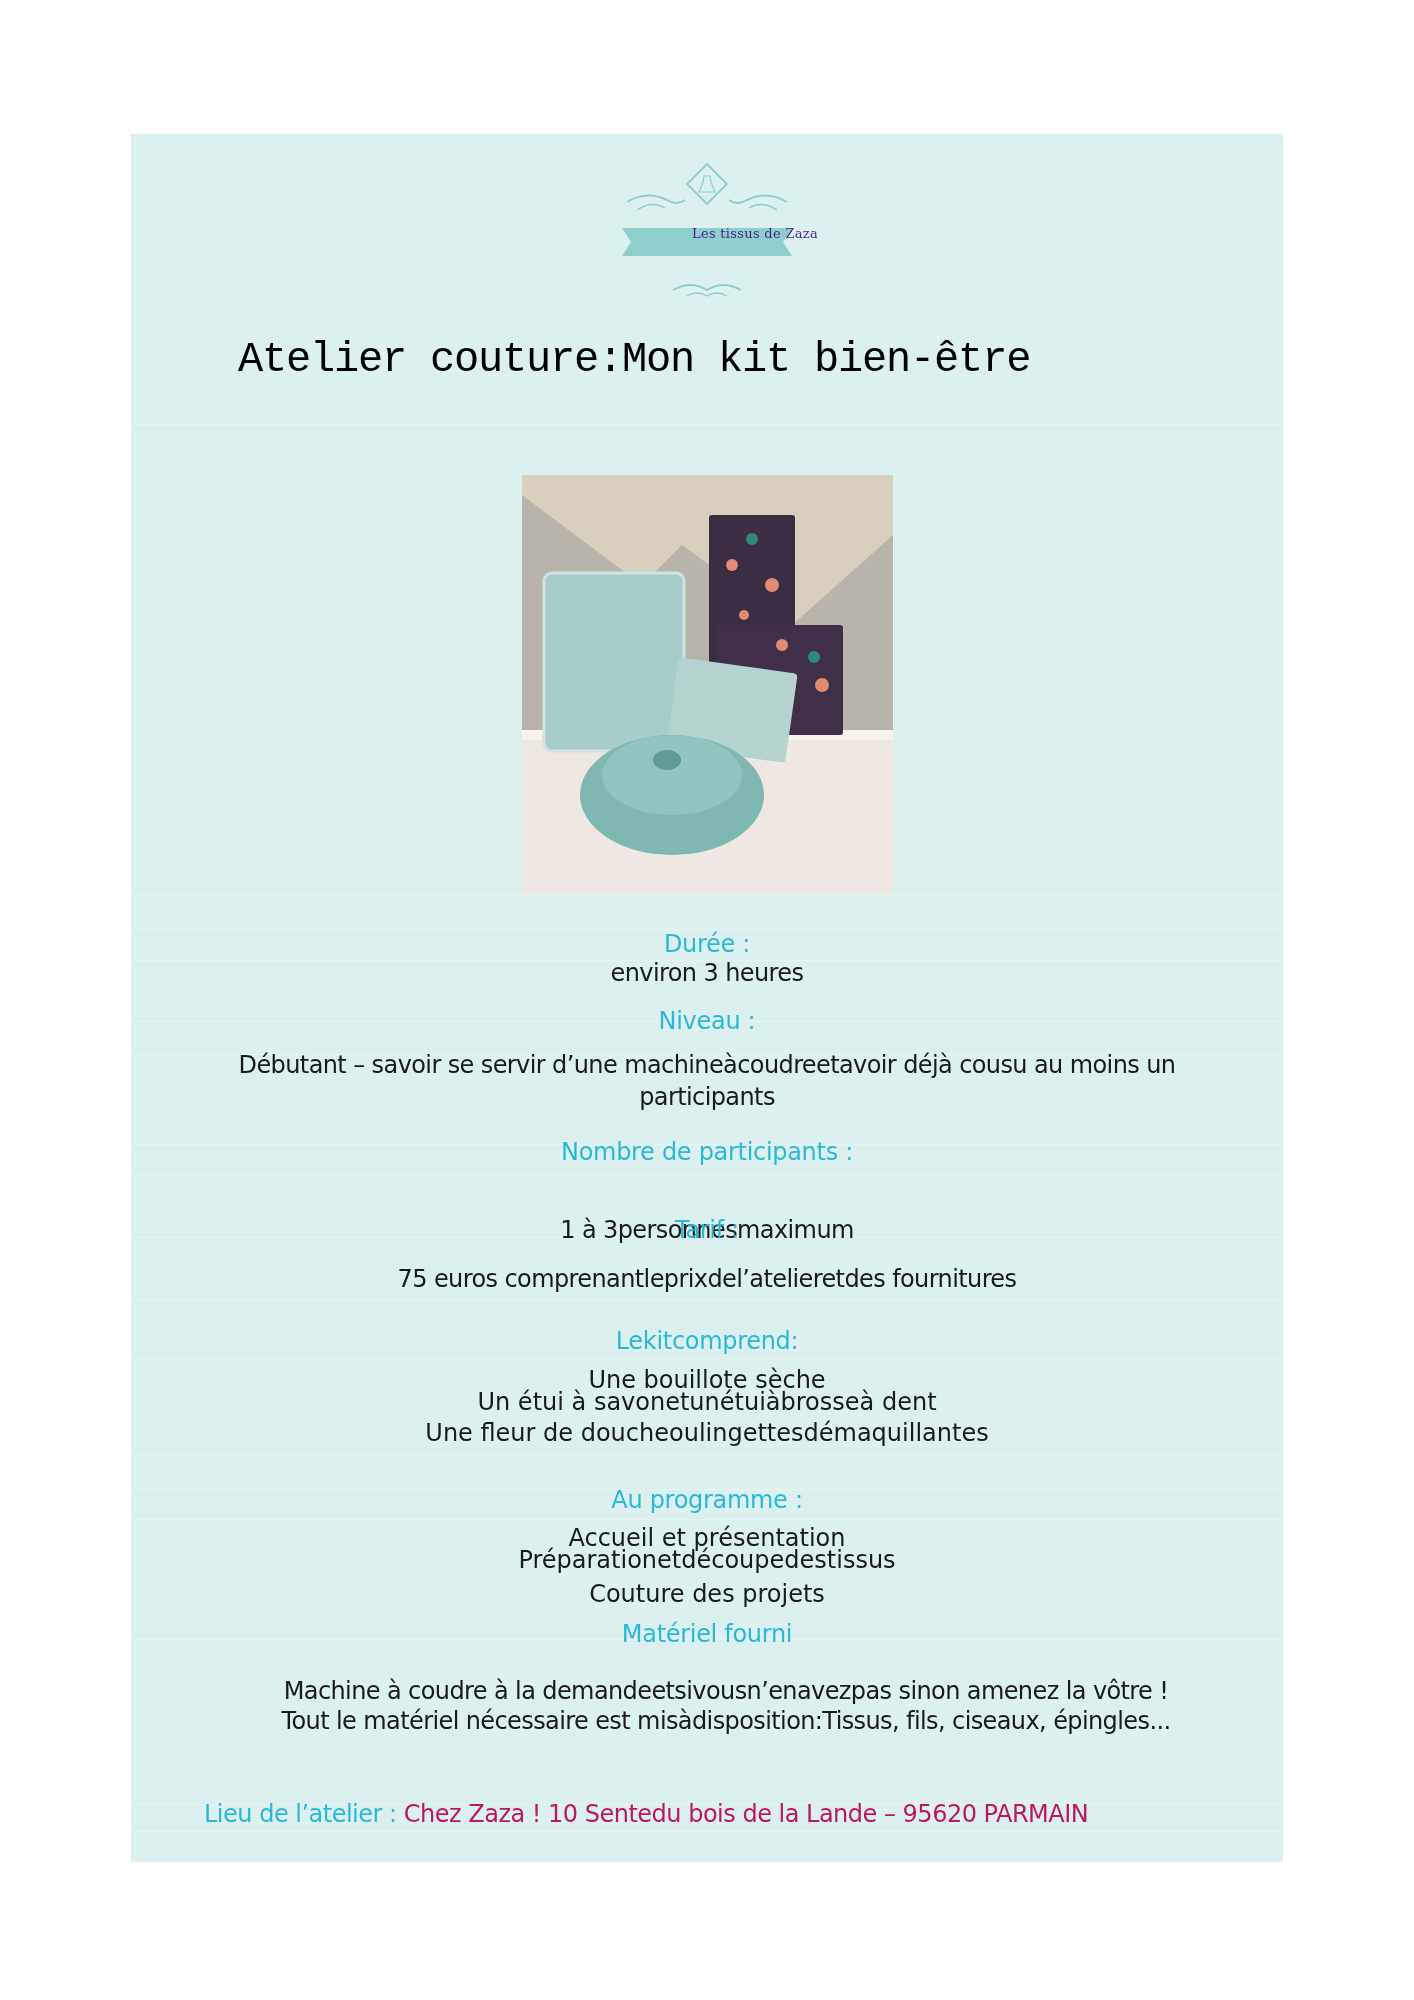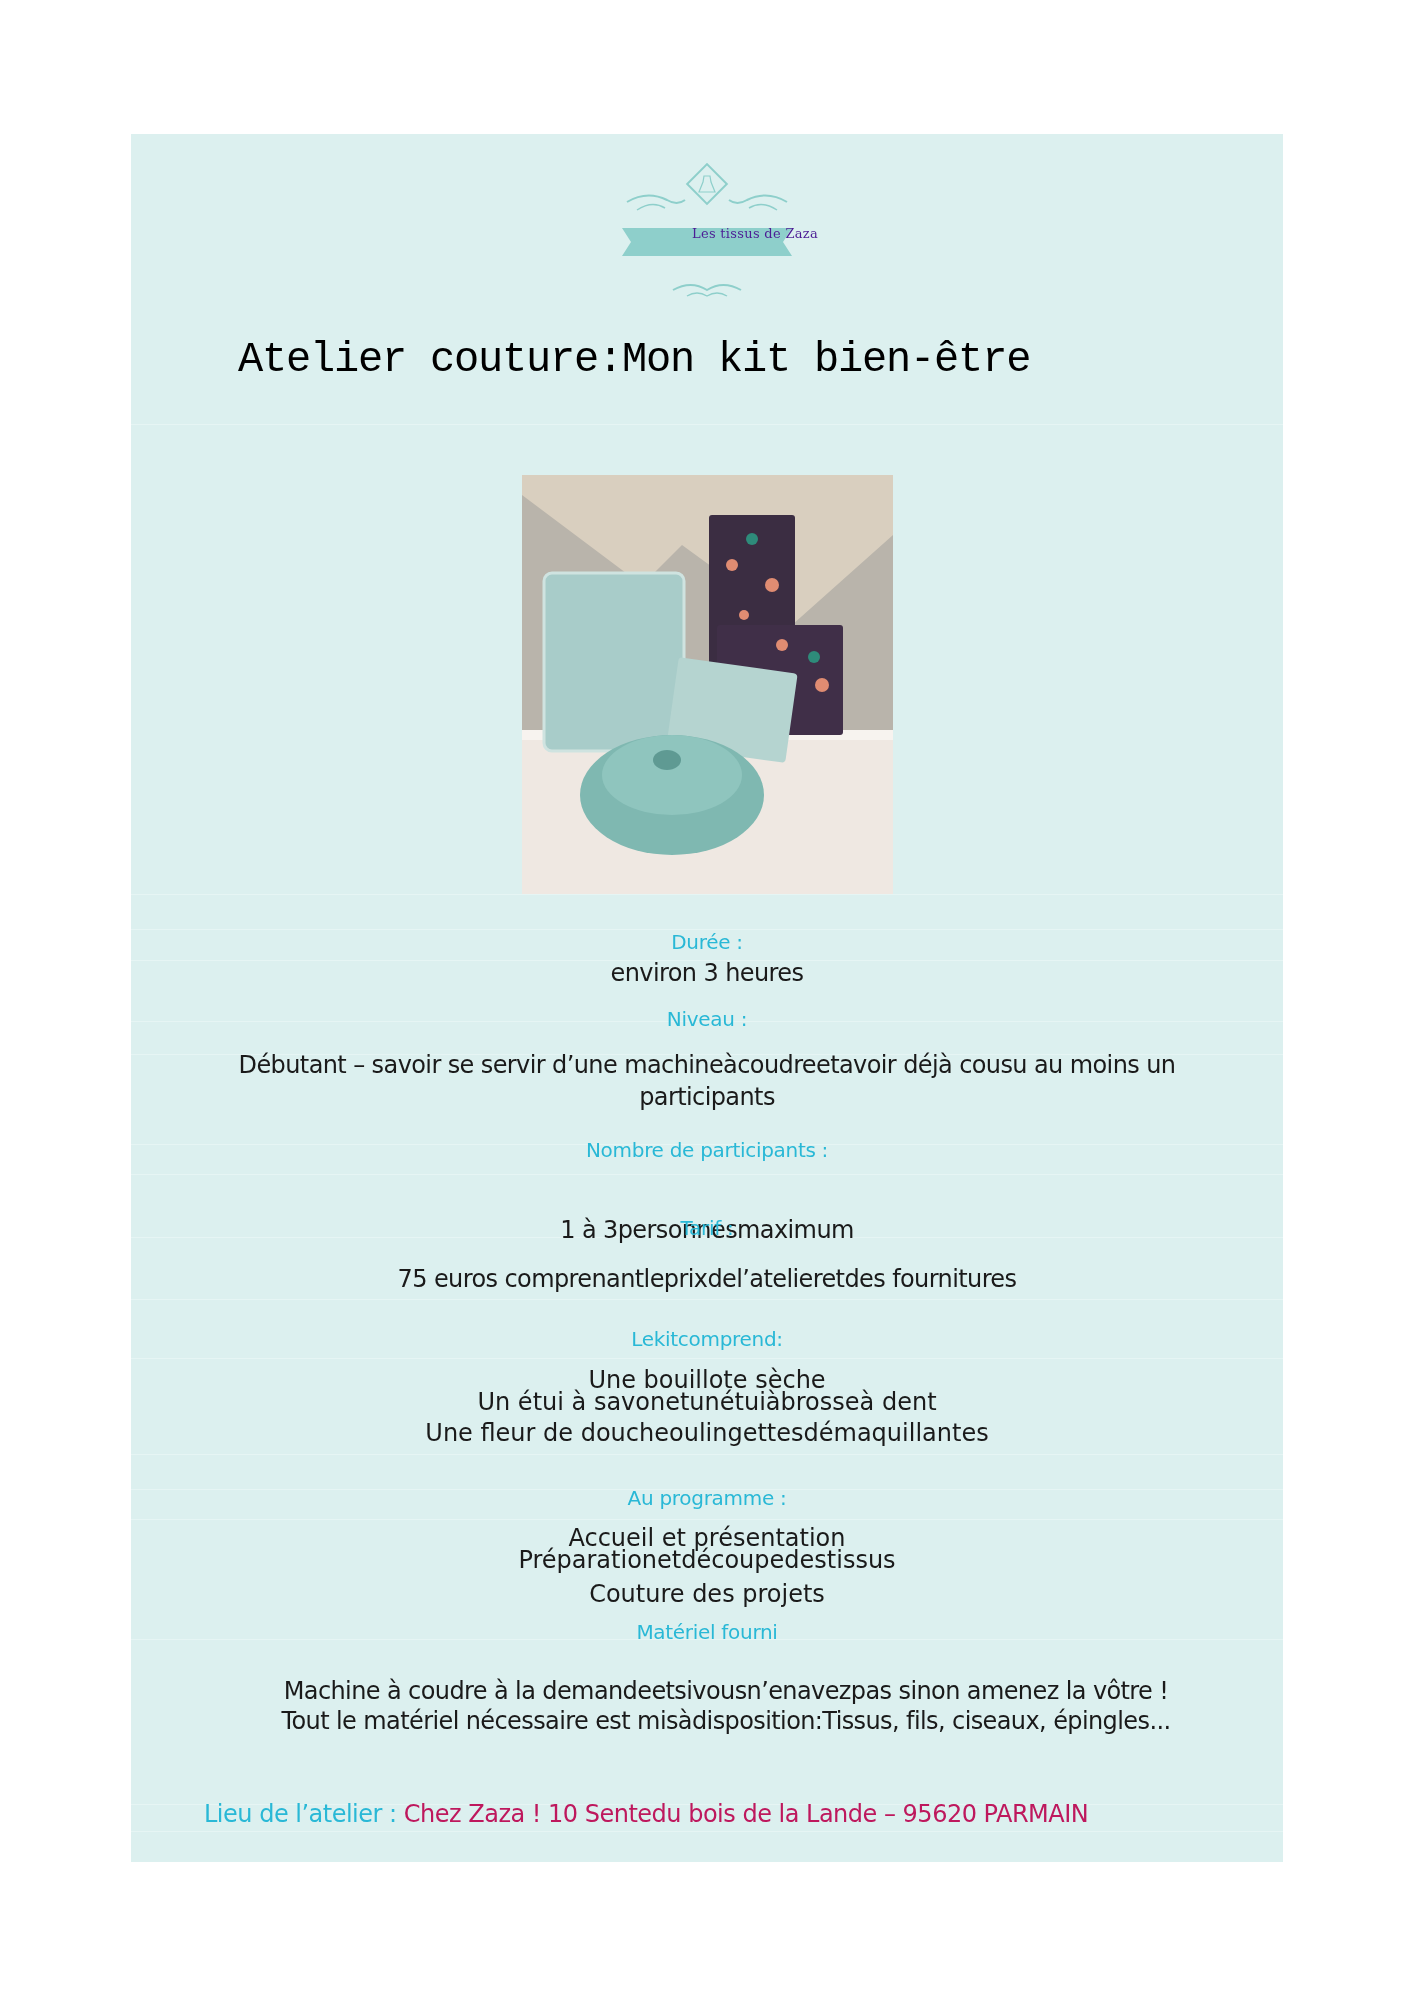--- a/index.html
+++ b/index.html
@@ -9,21 +9,21 @@
            background:#dcf0ef; }
   .rule { position:absolute; left:0; width:100%; height:1px; background:#e6f5f4; }
   .logo { position:absolute; left:607px; top:150px; width:200px; height:160px; }
   .logo-text { position:absolute; left:33px; top:76px; width:140px; text-align:center;
                font-family:"DejaVu Serif", serif; font-size:13px; color:#4c1d95; letter-spacing:0.3px;margin-left:45px; }
   .title { position:absolute; left:238px; top:336px; font-size:42px; color:#000000;
            font-family:Liberation Mono, monospace; letter-spacing:-1.2px; white-space:nowrap; }
   .photo { position:absolute; left:522px; top:475px; width:371px; height:419px; overflow:hidden;
            background:#f2ede6; }
   .center { position:absolute; left:131px; width:1152px; text-align:center; white-space:nowrap; }
-  .h { color:#29b8d6; font-size:20px; letter-spacing:-0.3px; }
+  .h { color:#29b8d6; font-size:24px; letter-spacing:-0.3px; }
   .t { color:#1a1a1a; font-size:24px; letter-spacing:-0.6px; }
   .t2 { color:#1a1a1a; font-size:24px; letter-spacing:0px; }
   .loc { position:absolute; left:204px; top:1800px; font-size:24px; white-space:nowrap; letter-spacing:-0.5px; }
   .loc .lbl { color:#29b8d6; }
   .loc .val { color:#be185d; }
 </style>
 </head>
 <body>
 
 <div class="panel">

